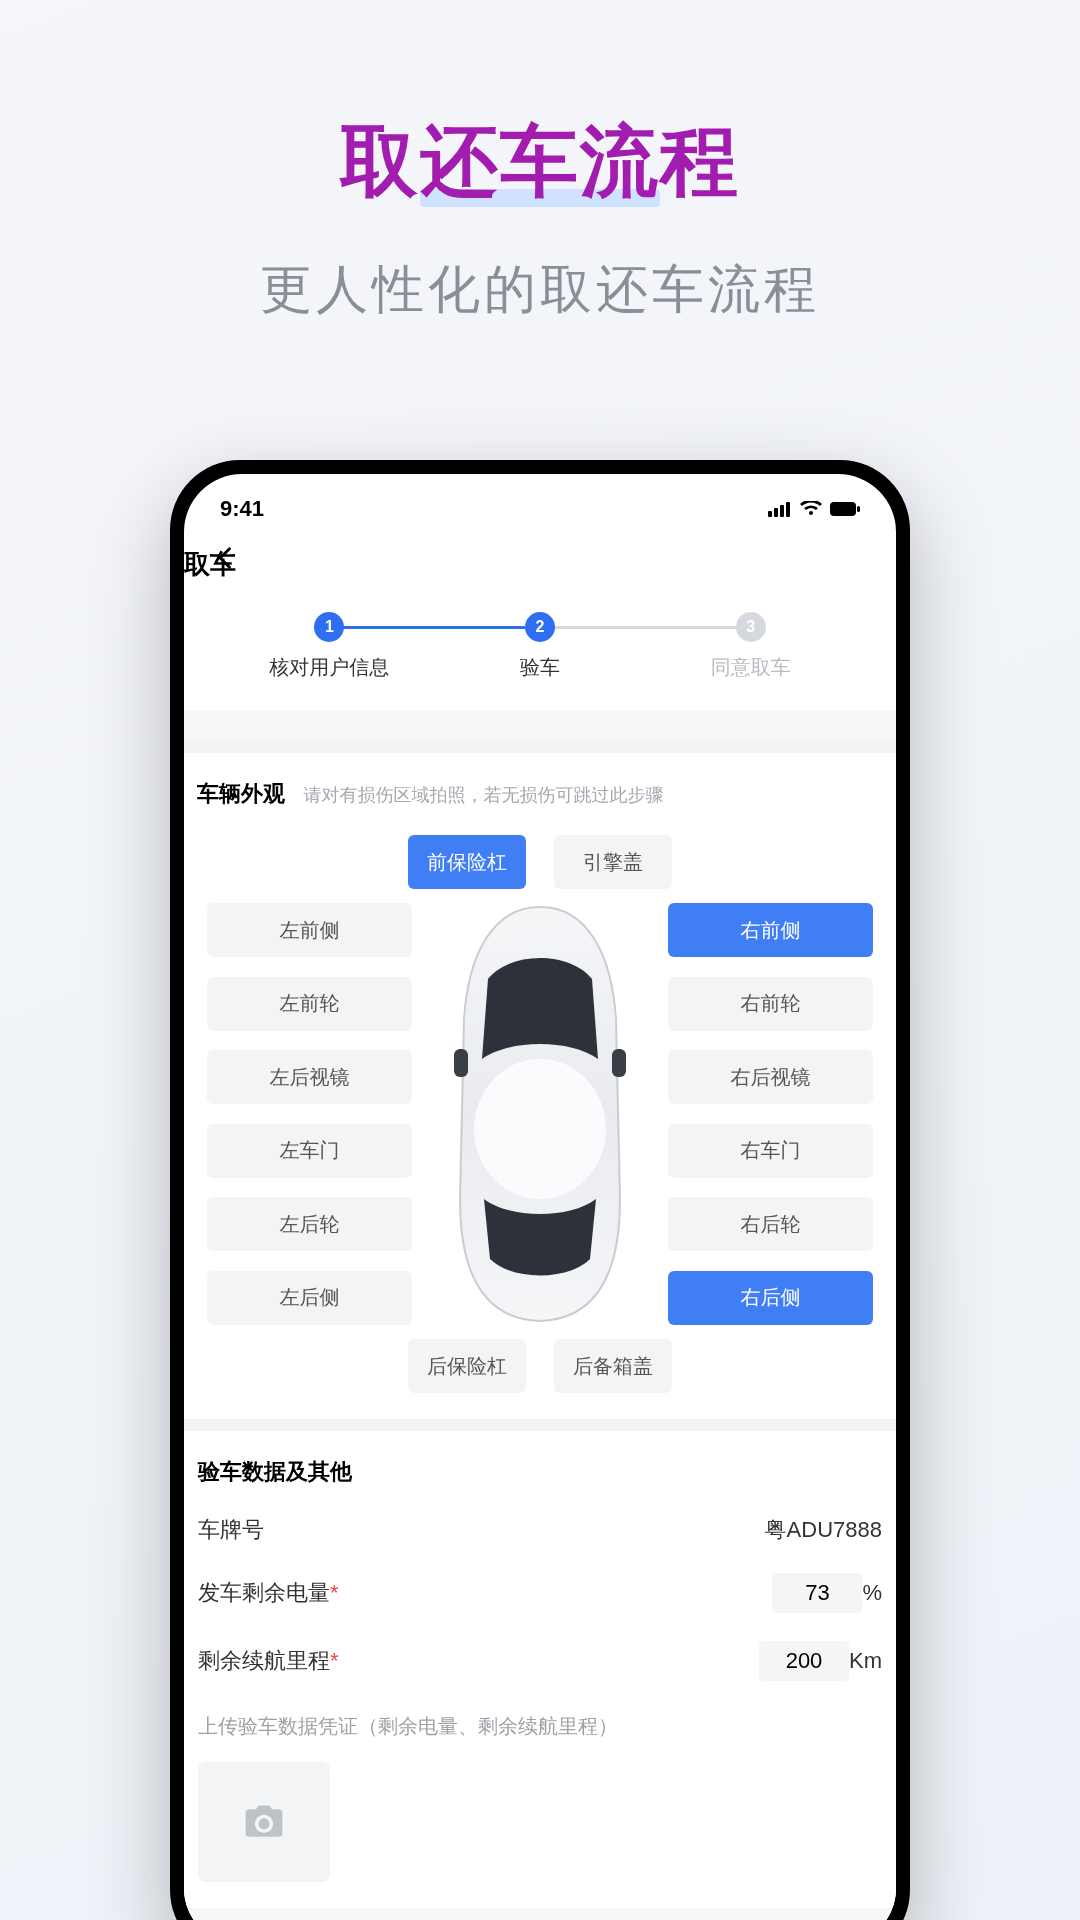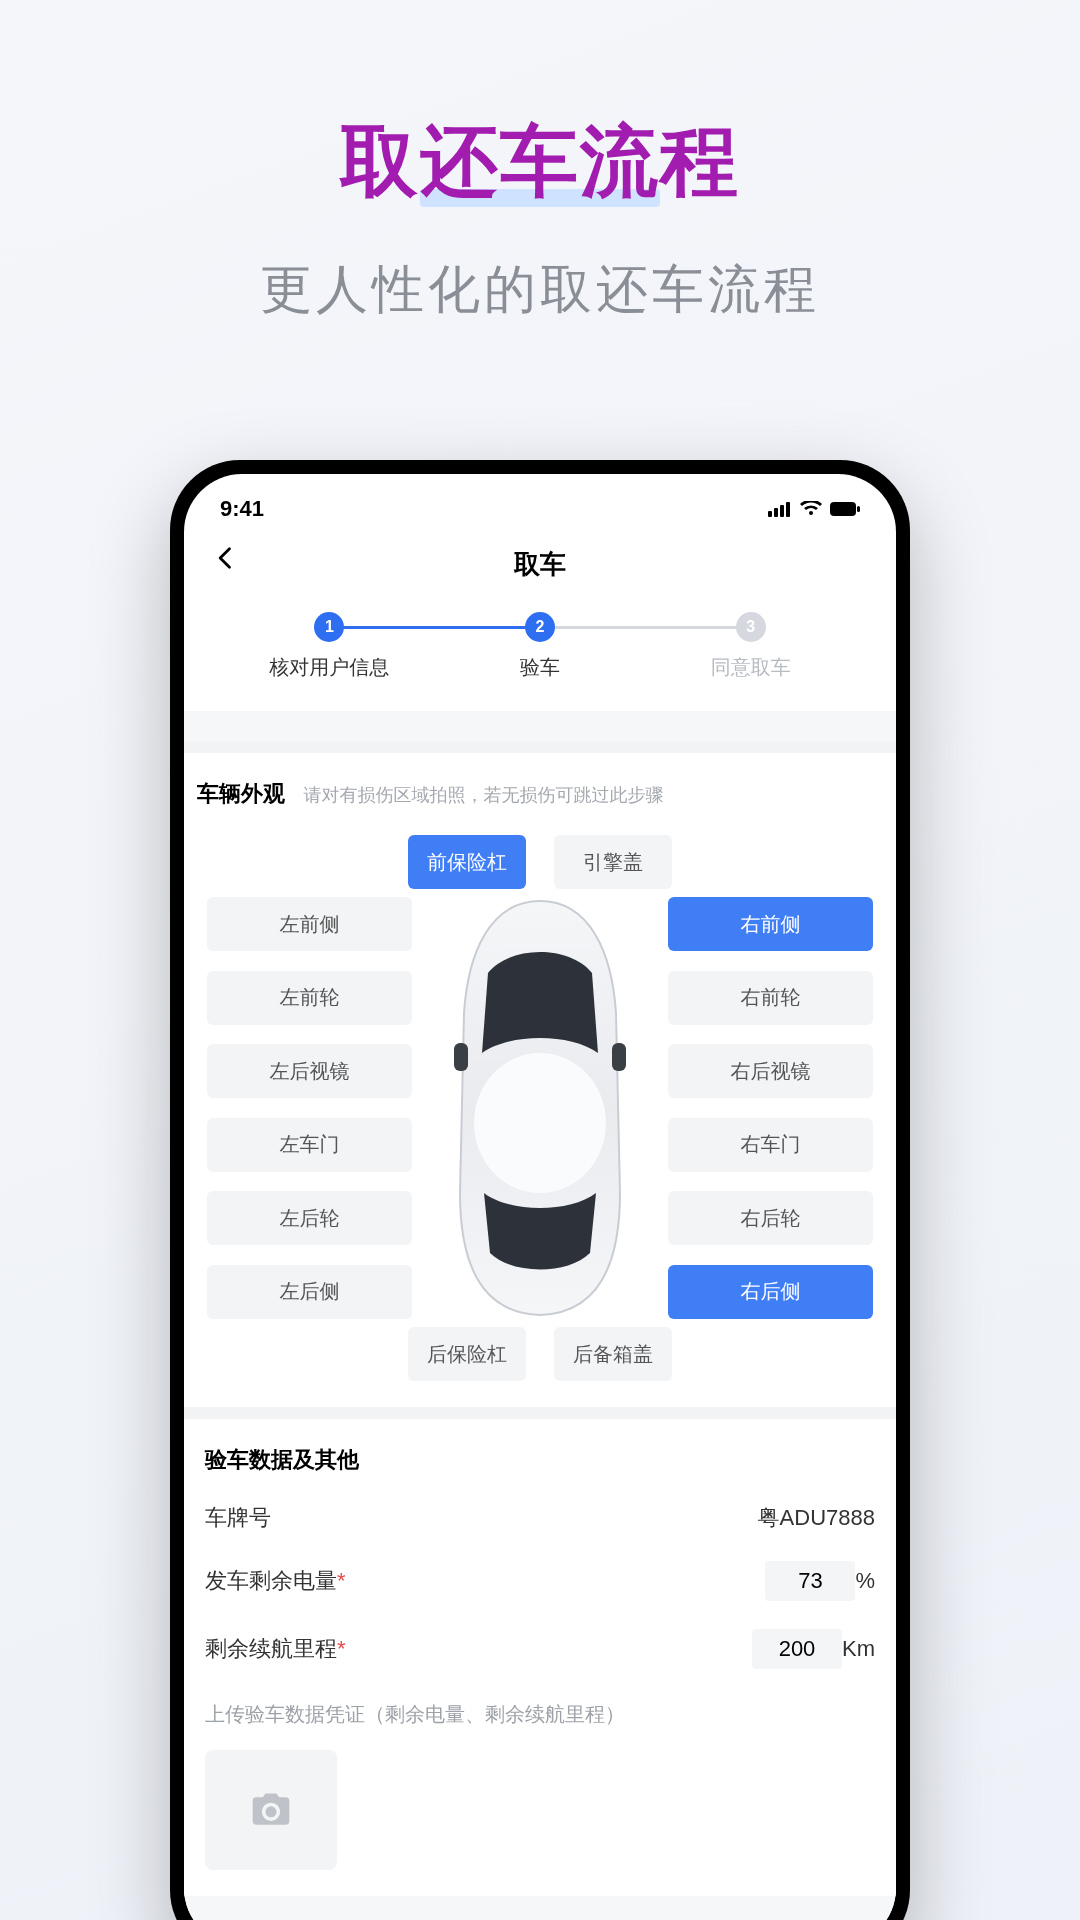--- a/index.html
+++ b/index.html
@@ -59,21 +59,21 @@
   }
   .status-bar {
     height: 54px;
     display: flex; justify-content: space-between; align-items: center;
     padding: 0 36px;
     font-size: 22px; font-weight: 700; margin-top: 8px;
   }
   .status-right { display: flex; gap: 8px; align-items:center; }
   .status-right svg { display:block; }
   .nav {
-    display: flex; align-items: center; justify-content: center;
+    display: flex; align-items: center; 
     position: relative; height: 56px;
   }
   .back {
     position: absolute; left: 28px; top: 8px;
     width: 28px; height: 28px;
   }
   .back svg { width: 100%; height: 100%; }
   .nav-title { font-size: 26px; font-weight: 700; }
   .stepper {
     display: flex; justify-content: center; align-items: flex-start;
@@ -107,21 +107,21 @@
     padding: 26px 13px;
     border-top: 12px solid #f2f3f5;
   }
   .section:first-of-type { border-top: 12px solid #f2f3f5; }
   .sec-title { font-size: 22px; font-weight:700; display:inline; }
   .sec-hint { font-size: 18px; color:#a4a8af; margin-left: 14px; }
 
   .car-area {
     display: grid;
     grid-template-columns: 1fr 220px 1fr;
-    gap: 4px 18px;
+    gap: 10px 18px;
     align-items: stretch;
     margin: 26px 10px 0;
   }
   .top-row, .bottom-row {
     grid-column: 1 / span 3;
     display:flex; justify-content:center; gap: 28px;
   }
   .col-left, .col-right {
     display:flex; flex-direction:column; gap: 16px; justify-content:space-between;
     padding: 4px 0;
@@ -133,21 +133,21 @@
     font-size: 20px;
     border-radius: 6px;
     background:#f3f4f6; color:#555;
   }
   .part-btn.active { background:#3f7ef5; color:#fff; }
   .car-img {
     display:flex;align-items:center;justify-content:center;
   }
   .car-img svg { width: 200px; height: 430px; }
 
-  .section2 { border-top: 12px solid #f2f3f5; padding:26px 21px; }
+  .section2 { border-top: 12px solid #f2f3f5; padding:26px 14px; }
   .kv {
     display:flex; justify-content:space-between; align-items:center;
     margin-top: 28px; font-size: 22px;
   }
   .kv .k { color:#333; }
   .kv .v { color:#333; font-weight:500; }
   .star { color:#e54b4b; }
   .inputish {
     display:flex; align-items:center; gap: 0;
   }

